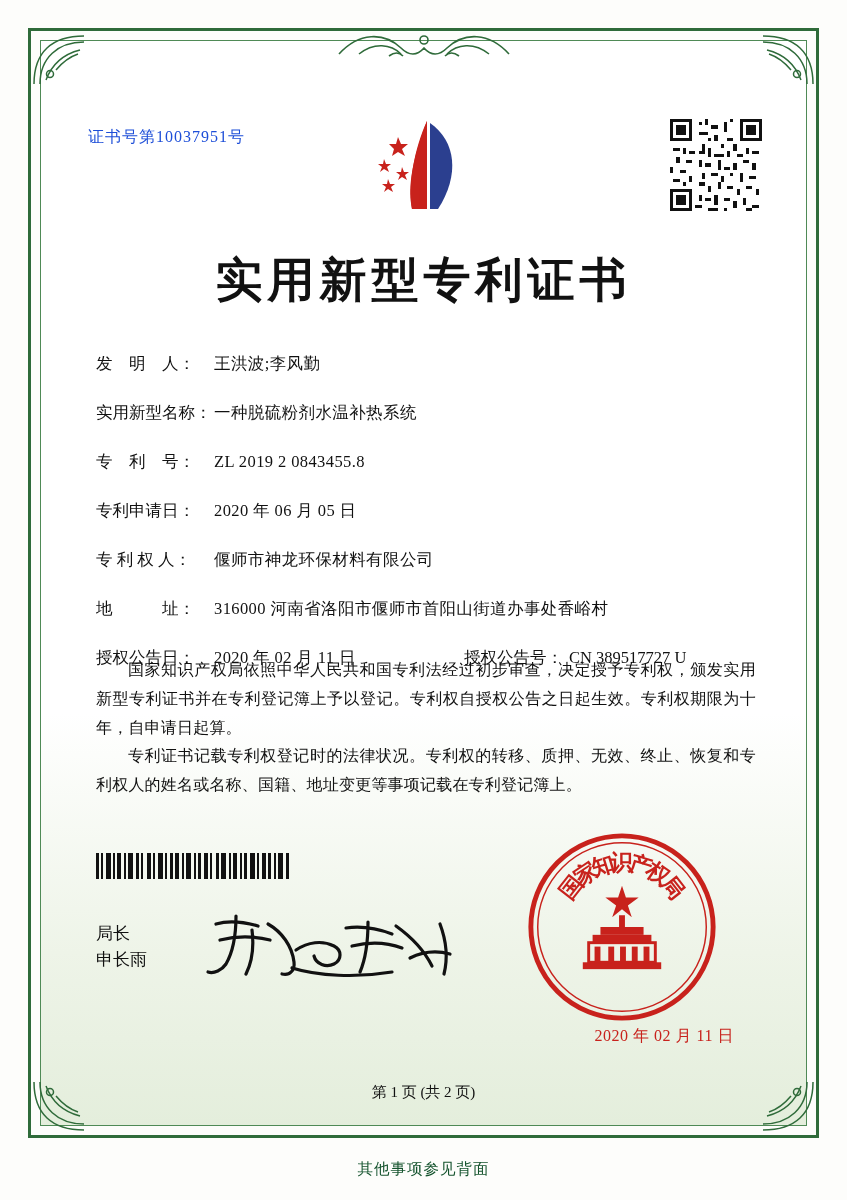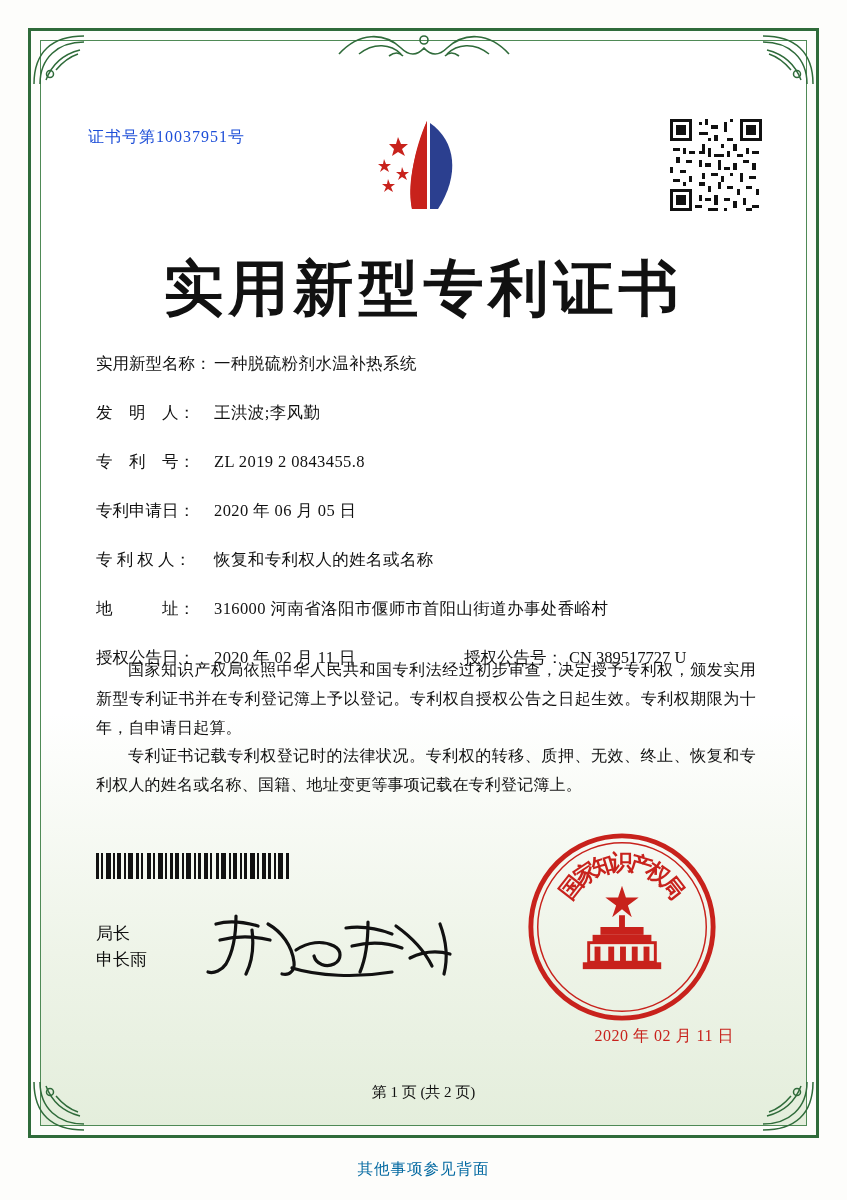--- a/index.html
+++ b/index.html
@@ -103,21 +103,21 @@
     height: 92px;
   }
   .qr svg { width: 100%; height: 100%; display: block; }
 
   .title {
     position: absolute;
     left: 0;
     right: 0;
     top: 208px;
     text-align: center;
-    font-size: 60px;
+    font-size: 47px;
     font-weight: bold;
     letter-spacing: 5px;
     color: #111;
     font-family: "Liberation Serif", "DejaVu Serif", serif;
   }
 
   .fields {
     position: absolute;
     left: 55px;
     right: 50px;
@@ -228,21 +228,21 @@
     color: #111;
   }
 
   .footer-note {
     position: absolute;
     left: 0;
     right: 0;
     bottom: 20px;
     text-align: center;
     font-size: 15.5px;
-    color: #0369a1;
+    color: #14532d;
     letter-spacing: 1px;
   }
 </style>
 </head>
 <body>
 
 <div class="page">
 
   <div class="outer-border"></div>
   <div class="inner-border"></div>
@@ -395,42 +395,42 @@
             <rect x="24" y="28" width="2" height="1"></rect>
         </g>
       </svg>
     </div>
 
     <div class="title">实用新型专利证书</div>
 
     <div class="fields">
 
       <div class="field-row">
+        <span class="field-label">发　明　人：</span>
+        <span class="field-value">王洪波;李风勤</span>
+      </div>
+
+      <div class="field-row">
         <span class="field-label">实用新型名称：</span>
         <span class="field-value">一种脱硫粉剂水温补热系统</span>
-      </div>
-
-      <div class="field-row">
-        <span class="field-label">发　明　人：</span>
-        <span class="field-value">王洪波;李风勤</span>
       </div>
 
       <div class="field-row">
         <span class="field-label">专　利　号：</span>
         <span class="field-value">ZL 2019 2 0843455.8</span>
       </div>
 
       <div class="field-row">
         <span class="field-label">专利申请日：</span>
         <span class="field-value">2020 年 06 月 05 日</span>
       </div>
 
       <div class="field-row">
         <span class="field-label">专 利 权 人：</span>
-        <span class="field-value">恢复和专利权人的姓名或名称</span>
+        <span class="field-value">偃师市神龙环保材料有限公司</span>
       </div>
 
       <div class="field-row">
         <span class="field-label">地　　　址：</span>
         <span class="field-value">316000 河南省洛阳市偃师市首阳山街道办事处香峪村</span>
       </div>
 
       <div class="field-row split">
         <span class="field-label">授权公告日：</span>
         <span class="field-value">2020 年 02 月 11 日</span>

